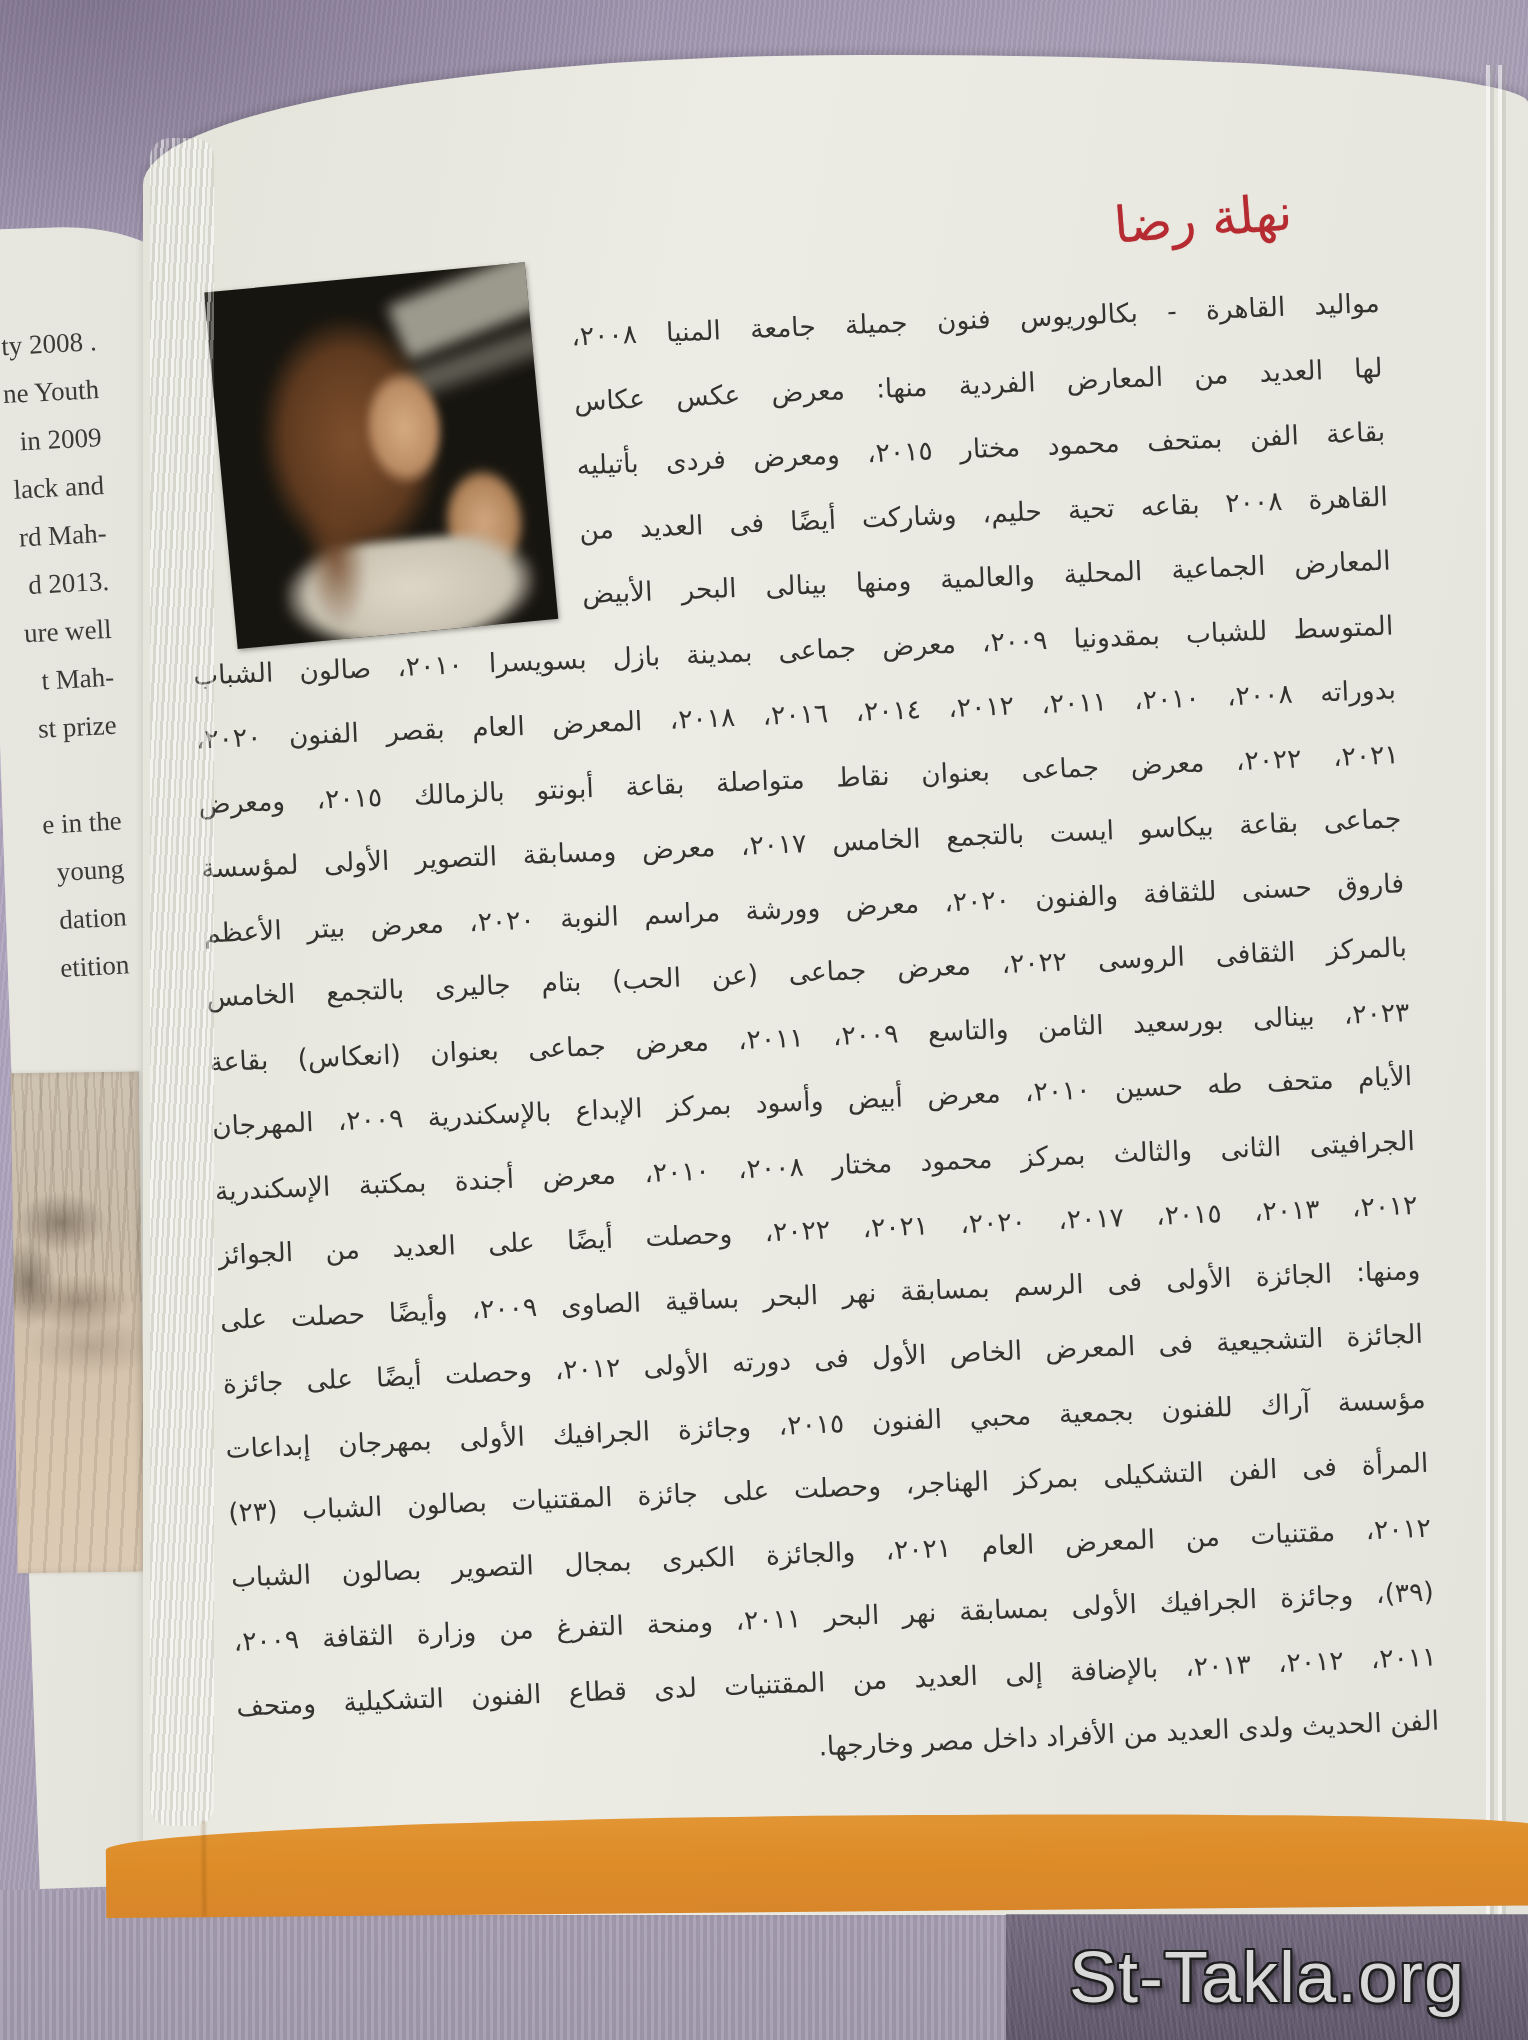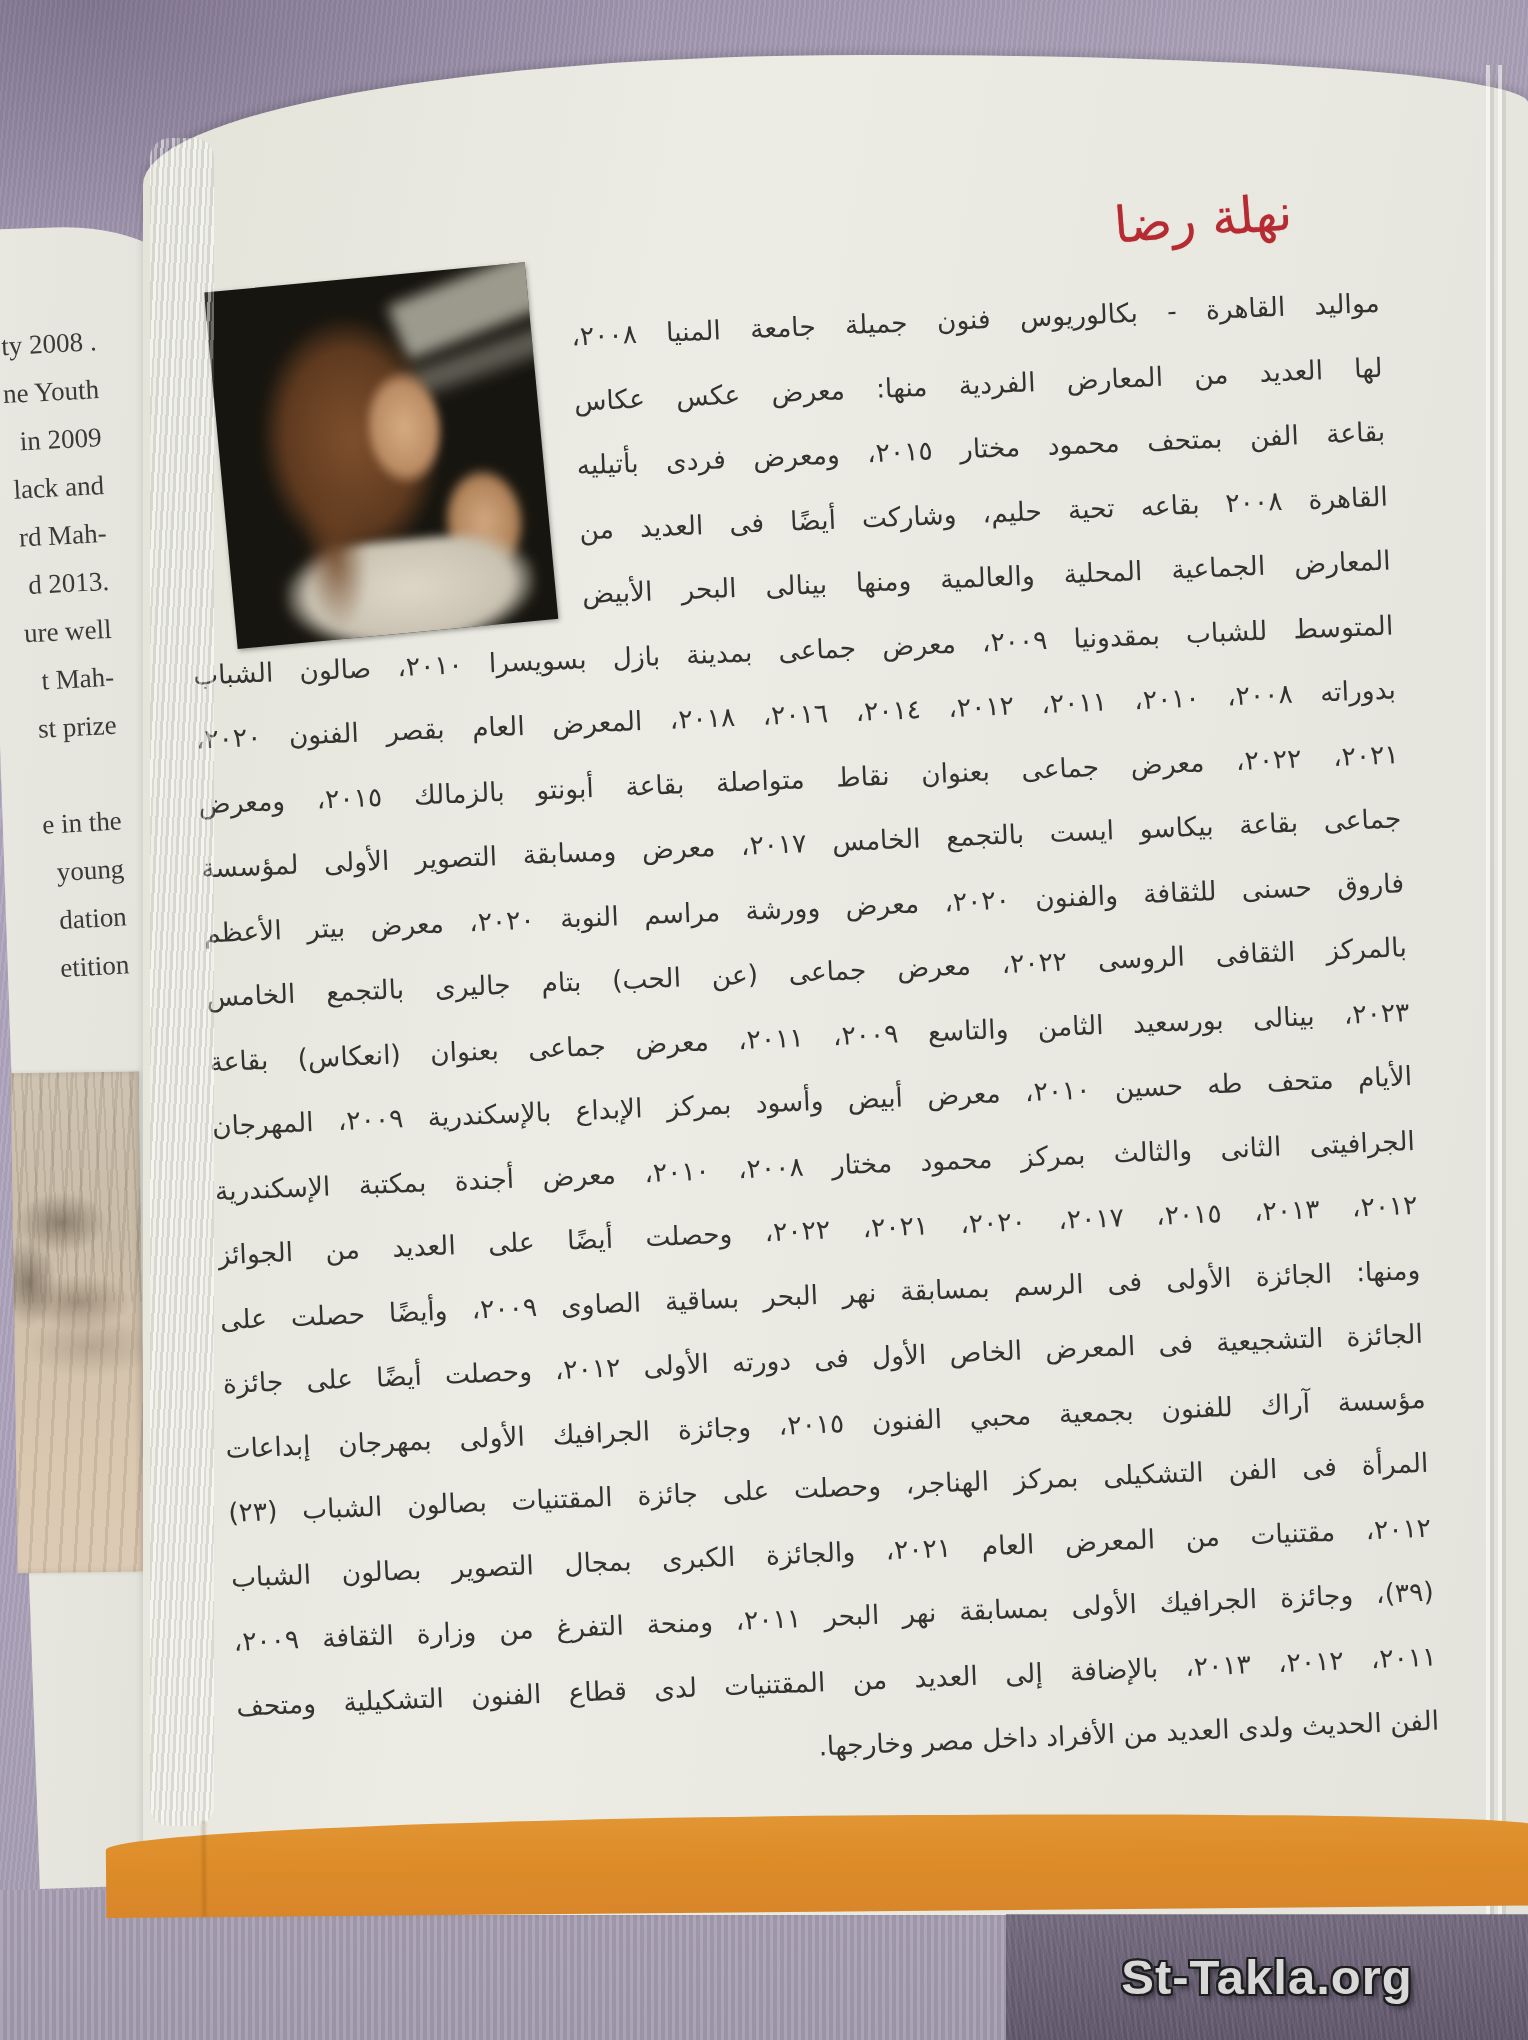--- a/index.html
+++ b/index.html
@@ -122,21 +122,21 @@
 
   
   .watermark {
     position:absolute; left:1006px; top:1914px; width:522px; height:126px; z-index:6;
     display:flex; align-items:center; justify-content:center;
     background:
       repeating-linear-gradient(80deg, rgba(255,255,255,.06) 0 2px, transparent 2px 5px),
       linear-gradient(180deg, rgba(73,63,85,.55), rgba(54,45,64,.62));
   }
   .wm-text {
-    font-family:"Liberation Sans", sans-serif; font-weight:bold; font-size:49px;
+    font-family:"Liberation Sans", sans-serif; font-weight:normal; font-size:72px;
     color:#d8d8d8; letter-spacing:1px;
     text-shadow:2px 0 0 #1e1e1e, -2px 0 0 #1e1e1e, 0 2px 0 #1e1e1e, 0 -2px 0 #1e1e1e,
                 2px 2px 0 #1e1e1e, -2px -2px 0 #1e1e1e, 2px -2px 0 #1e1e1e, -2px 2px 0 #1e1e1e,
                 4px 4px 6px rgba(0,0,0,.55);
   }
 </style>
 </head>
 <body>
 
 <div class="left-page">

